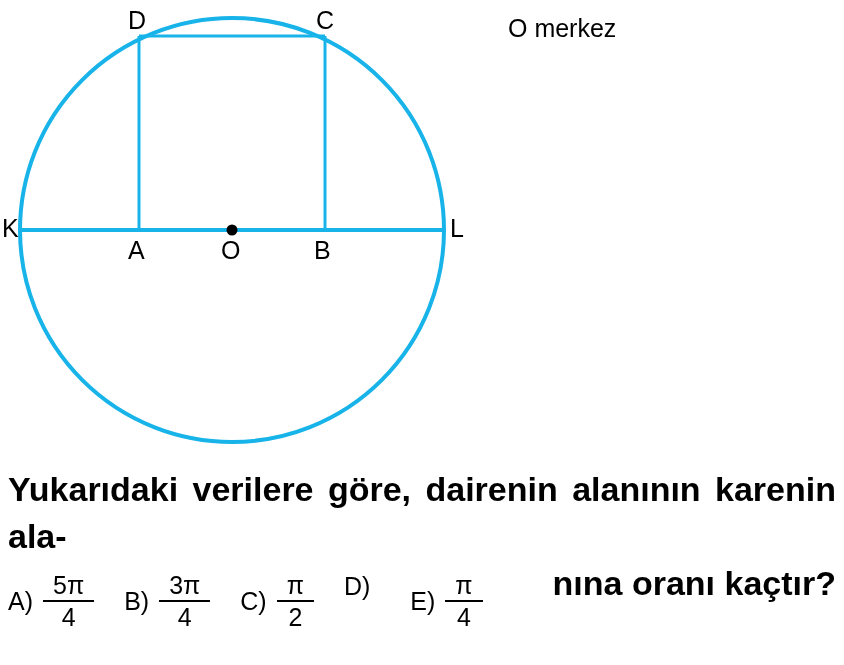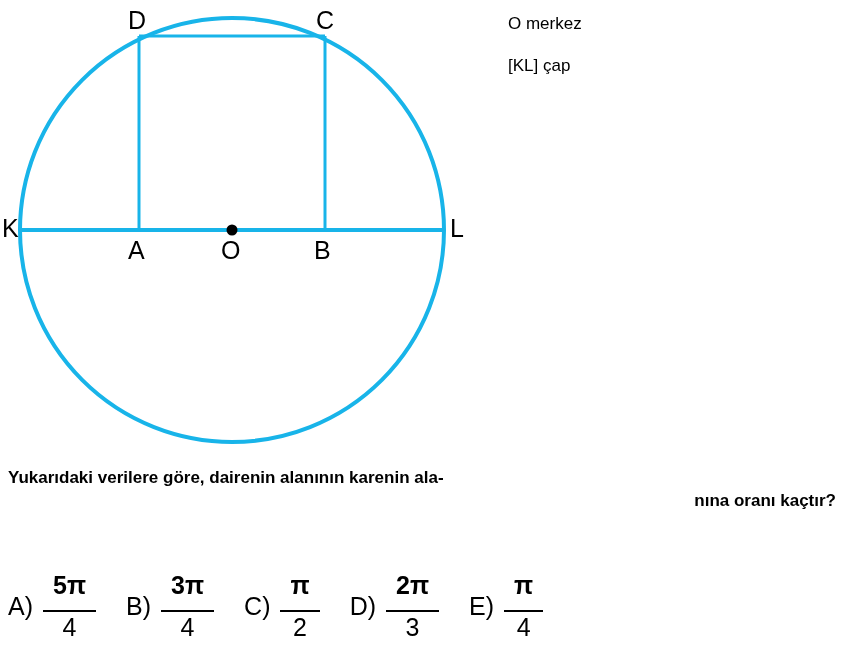--- a/index.html
+++ b/index.html
@@ -36,33 +36,33 @@
     white-space: nowrap;
   }
   #given-list {
     position: absolute;
     left: 508px;
     top: 14px;
     width: 336px;
   }
   .given-line {
     font-family: "Liberation Sans", sans-serif;
-    font-size: 17px;
+    font-size: 25px;
     color: #000000;
     margin-bottom: 22px;
     white-space: nowrap;
     line-height: 1.15;
   }
   #question {
     position: absolute;
     left: 8px;
     top: 466px;
     width: 828px;
     font-family: "Liberation Sans", sans-serif;
-    font-size: 17px;
+    font-size: 34px;
     font-weight: bold;
     color: #000000;
     line-height: 1.38;
     text-align: justify;
   }
   #question .line2 {
     text-align: right;
   }
   #choices {
     position: absolute;
@@ -88,22 +88,21 @@
   .frac {
     display: inline-flex;
     flex-direction: column;
     align-items: center;
     justify-content: center;
     line-height: 1.05;
   }
   .frac .num {
     font-family: "Liberation Sans", sans-serif;
     font-size: 25px;
-    padding: 0 10px 12px 10px;
-    font-weight: bold;
+    padding: 0 10px 2px 10px;
   }
   .frac .bar {
     width: 100%;
     height: 2px;
     background: #000000;
   }
   .frac .den {
     font-family: "Liberation Sans", sans-serif;
     font-size: 25px;
     padding: 2px 10px 0 10px;
@@ -131,21 +130,20 @@
   <span class="fig-label" style="left:316px; top:8px;">C</span>
   <span class="fig-label" style="left:2px; top:216px;">K</span>
   <span class="fig-label" style="left:450px; top:216px;">L</span>
   <span class="fig-label" style="left:128px; top:238px;">A</span>
   <span class="fig-label" style="left:221px; top:238px;">O</span>
   <span class="fig-label" style="left:314px; top:238px;">B</span>
 </div>
 
 <div id="given-list">
   <div class="given-line">O merkez</div>
-  <div class="given-line">[KL] çap</div>
 </div>
 
 <div id="question">
   <div>Yukarıdaki verilere göre, dairenin alanının karenin ala-</div>
   <div class="line2">nına oranı kaçtır?</div>
 </div>
 
 <div id="choices">
   <div class="choice">
     <span class="choice-letter">A)</span>
@@ -166,25 +164,20 @@
   <div class="choice">
     <span class="choice-letter">C)</span>
     <span class="frac">
       <span class="num">π</span>
       <span class="bar"></span>
       <span class="den">2</span>
     </span>
   </div>
   <div class="choice">
     <span class="choice-letter">D)</span>
-    <span class="frac">
-      <span class="num">2π</span>
-      <span class="bar"></span>
-      <span class="den">3</span>
-    </span>
   </div>
   <div class="choice">
     <span class="choice-letter">E)</span>
     <span class="frac">
       <span class="num">π</span>
       <span class="bar"></span>
       <span class="den">4</span>
     </span>
   </div>
 </div>

